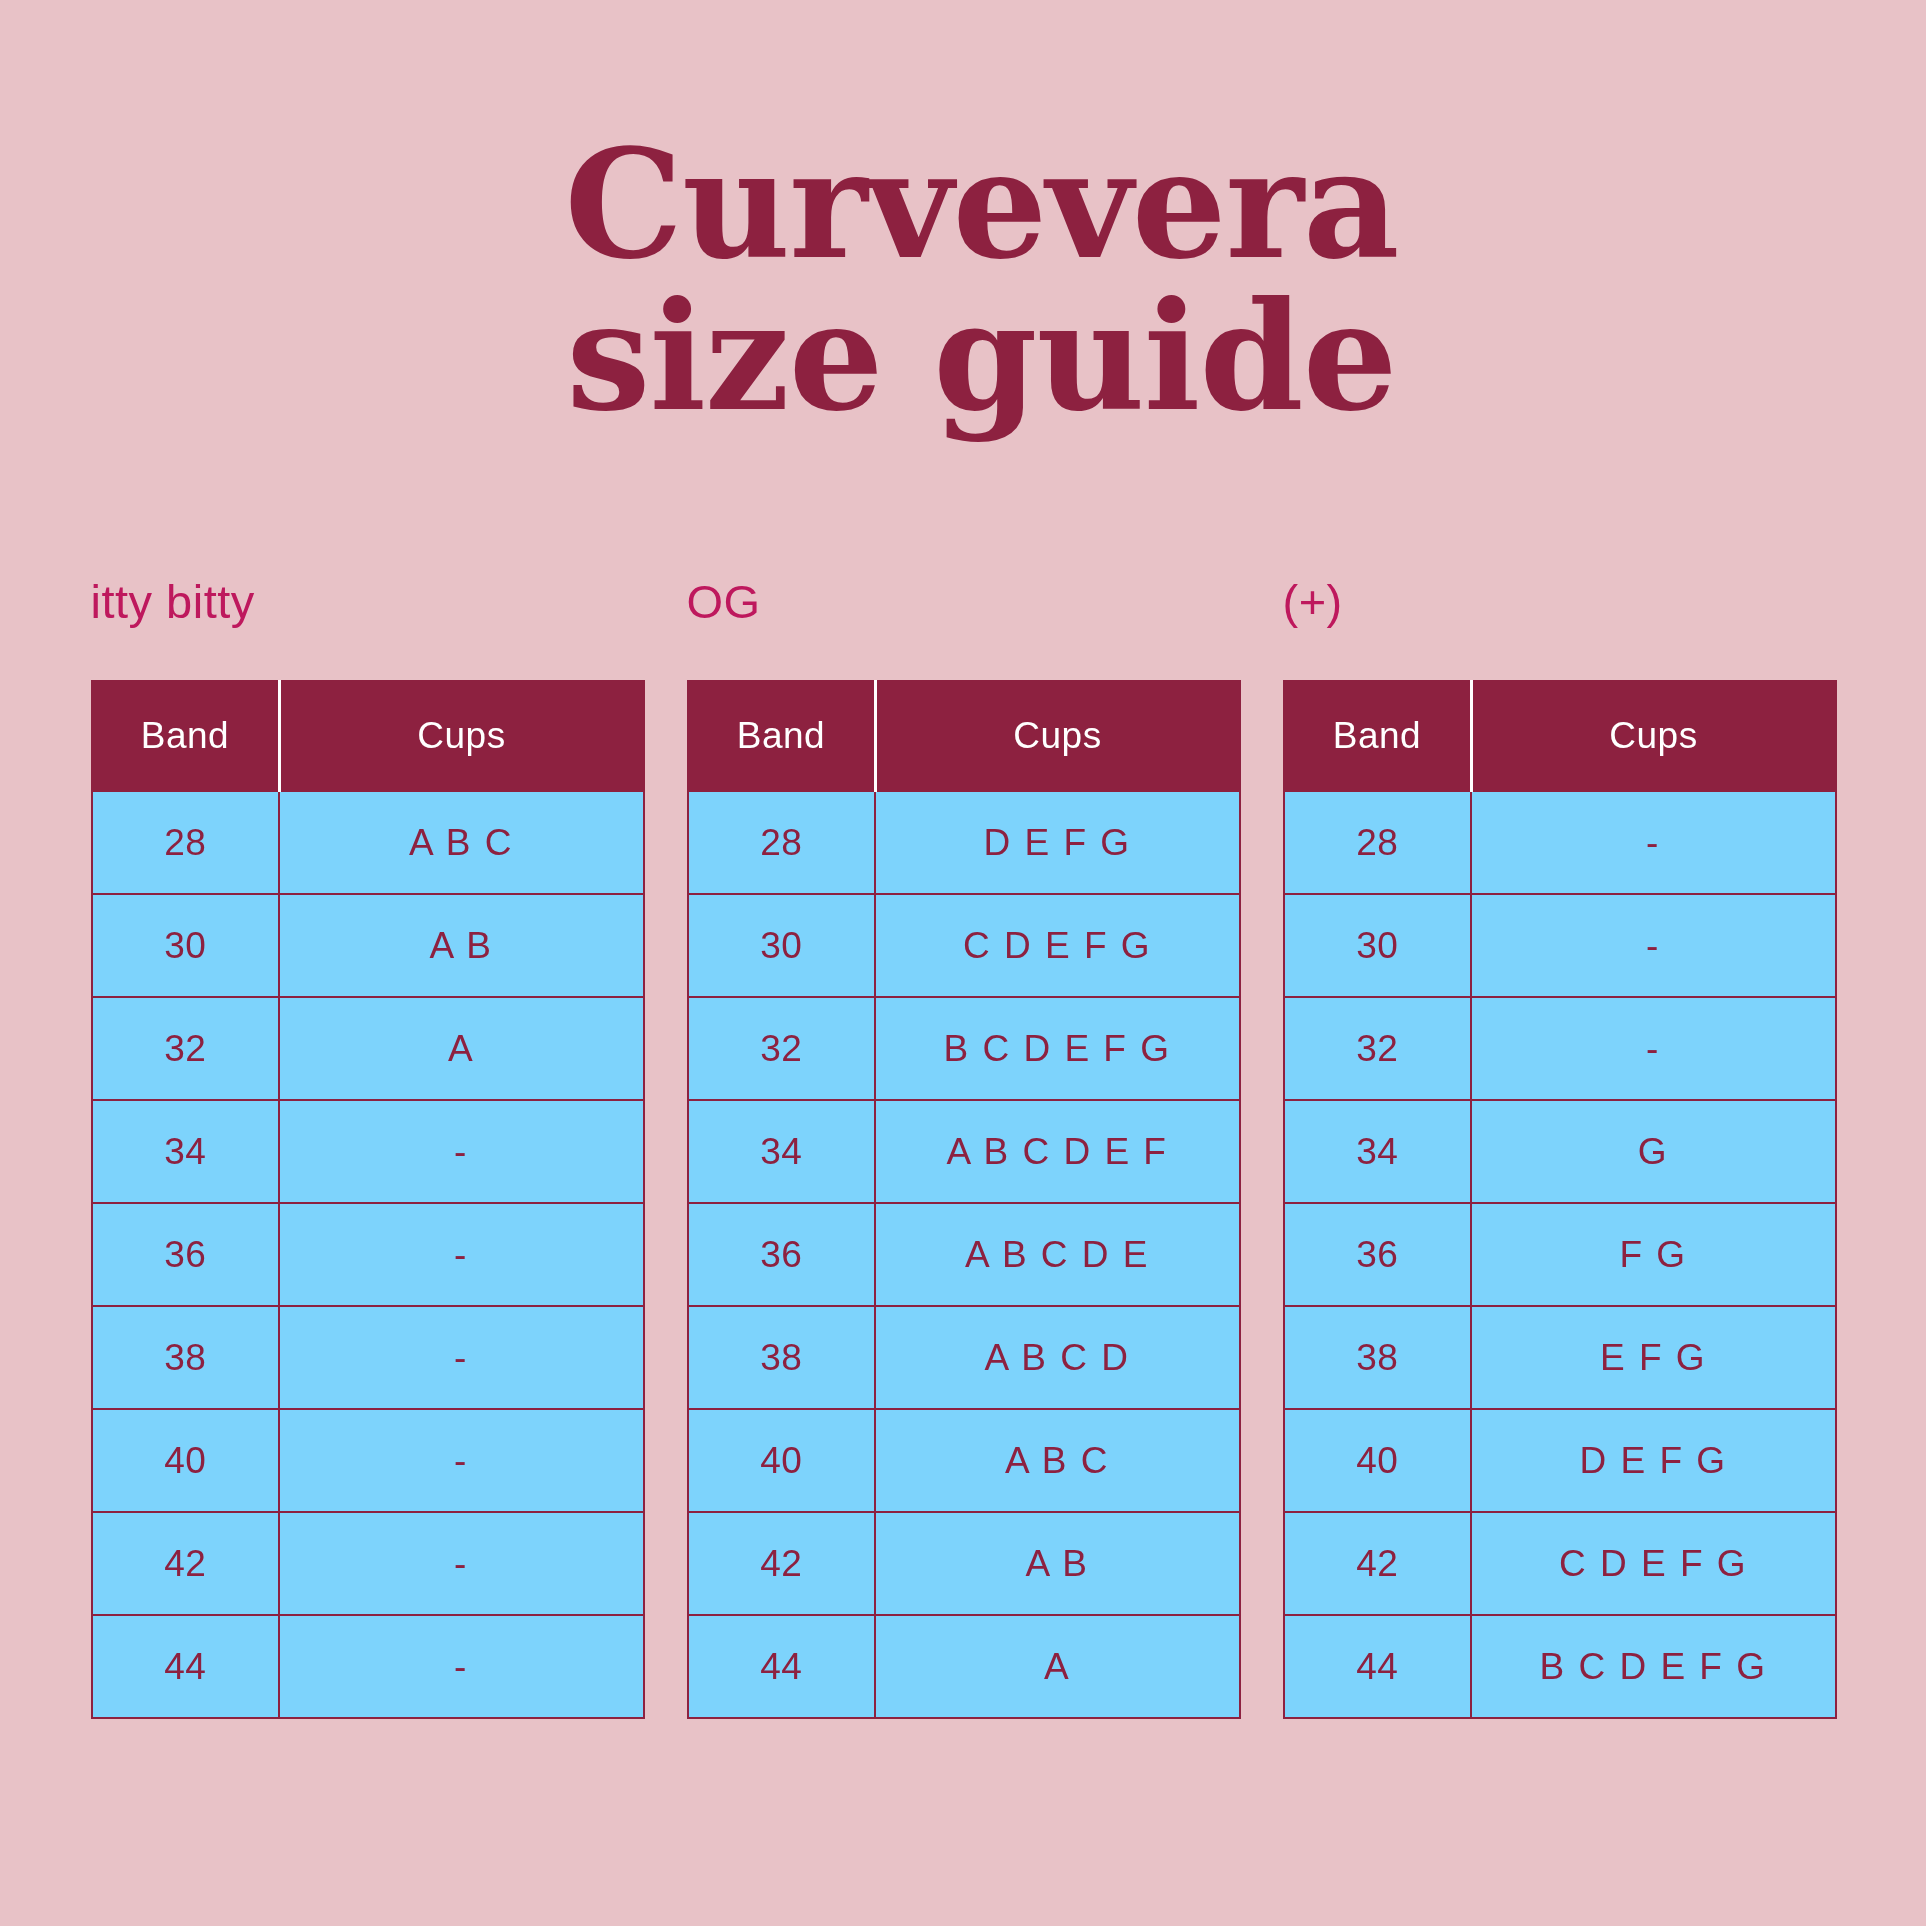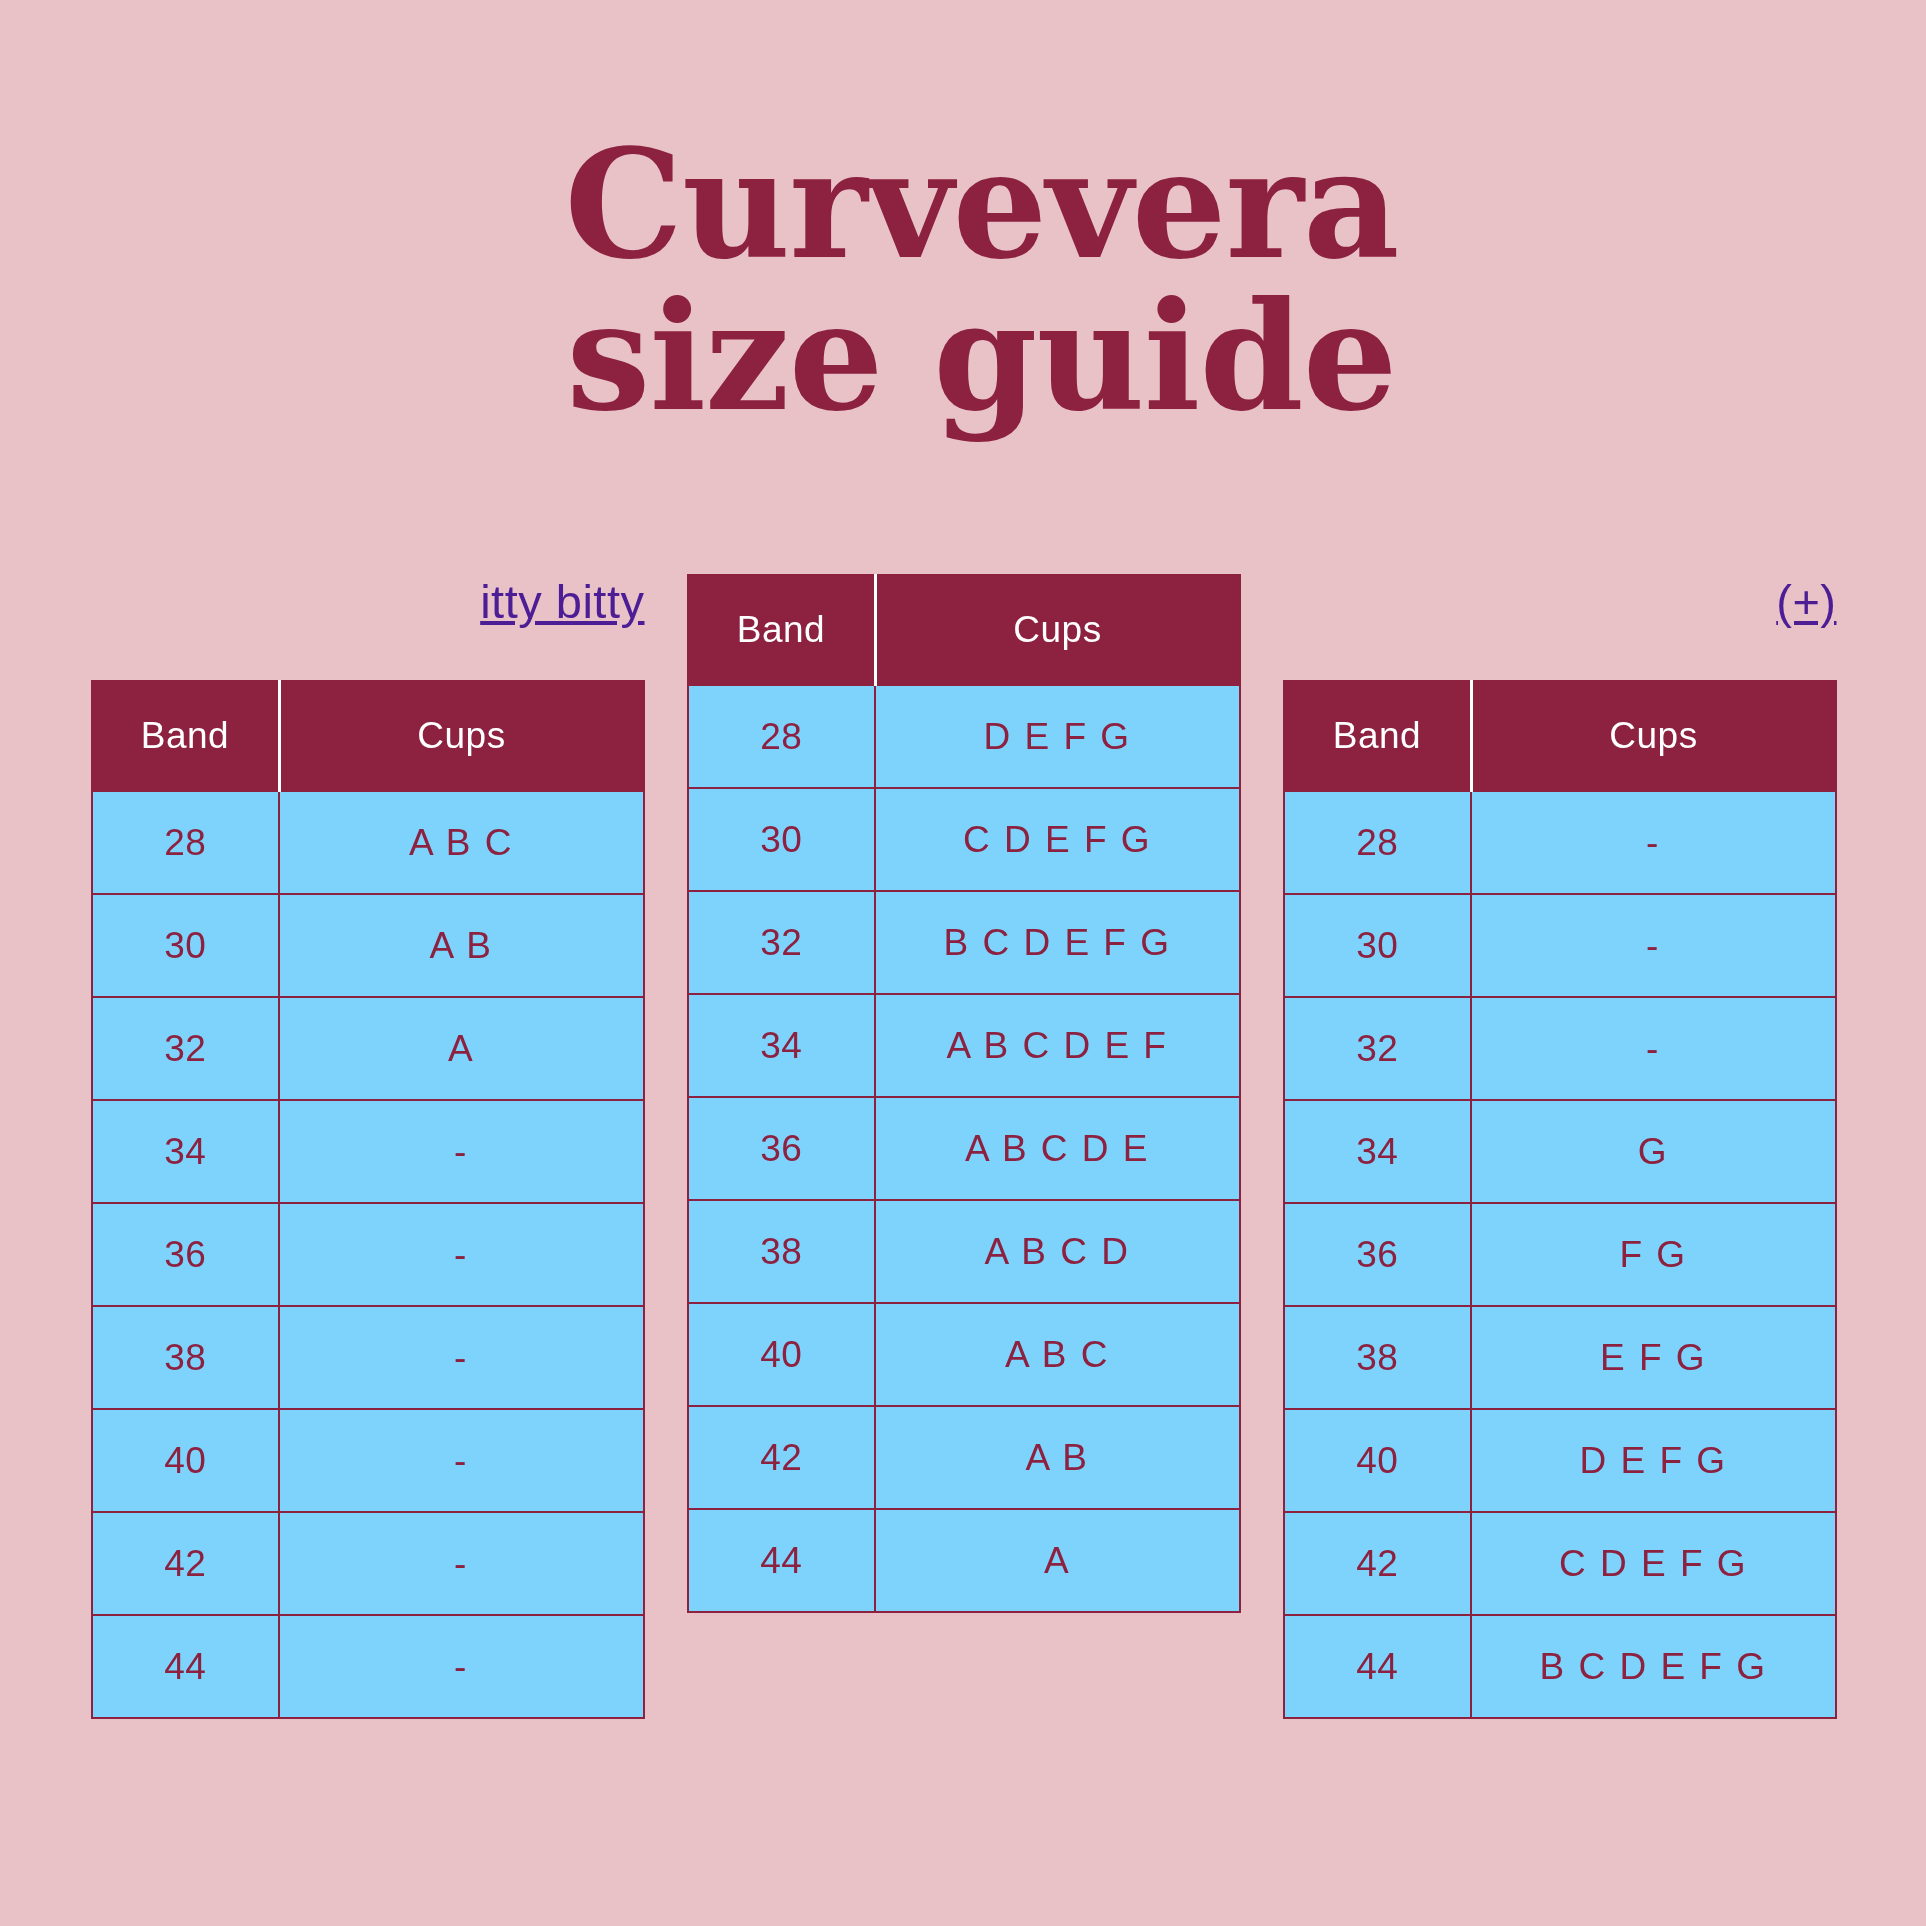--- a/index.html
+++ b/index.html
@@ -42,26 +42,25 @@
     left: 0;
     width: 1927px;
     display: flex;
     justify-content: center;
     gap: 42px;
   }
   .table-block {
     width: 554px;
   }
   .table-label {
-    color: #4c1d95;
+    color: #be185d;
     font-size: 47px;
-    text-align: right;
+    text-align: left;
     margin-bottom: 51px;
     letter-spacing: 0.5px;
-    text-decoration: underline;
   }
   table.size-table {
     border-collapse: collapse;
     width: 554px;
     table-layout: fixed;
   }
   table.size-table th {
     background: #8d2140;
     color: #ffffff;
     font-weight: 400;
@@ -148,20 +147,21 @@
           </tr>
           <tr>
             <td class="band-col">44</td>
             <td>-</td>
           </tr>
         </tbody>
       </table>
     </div>
 
     <div class="table-block">
+      <div class="table-label">OG</div>
       <table class="size-table">
         <thead>
           <tr>
             <th class="band-col">Band</th>
             <th>Cups</th>
           </tr>
         </thead>
         <tbody>
           <tr>
             <td class="band-col">28</td>

